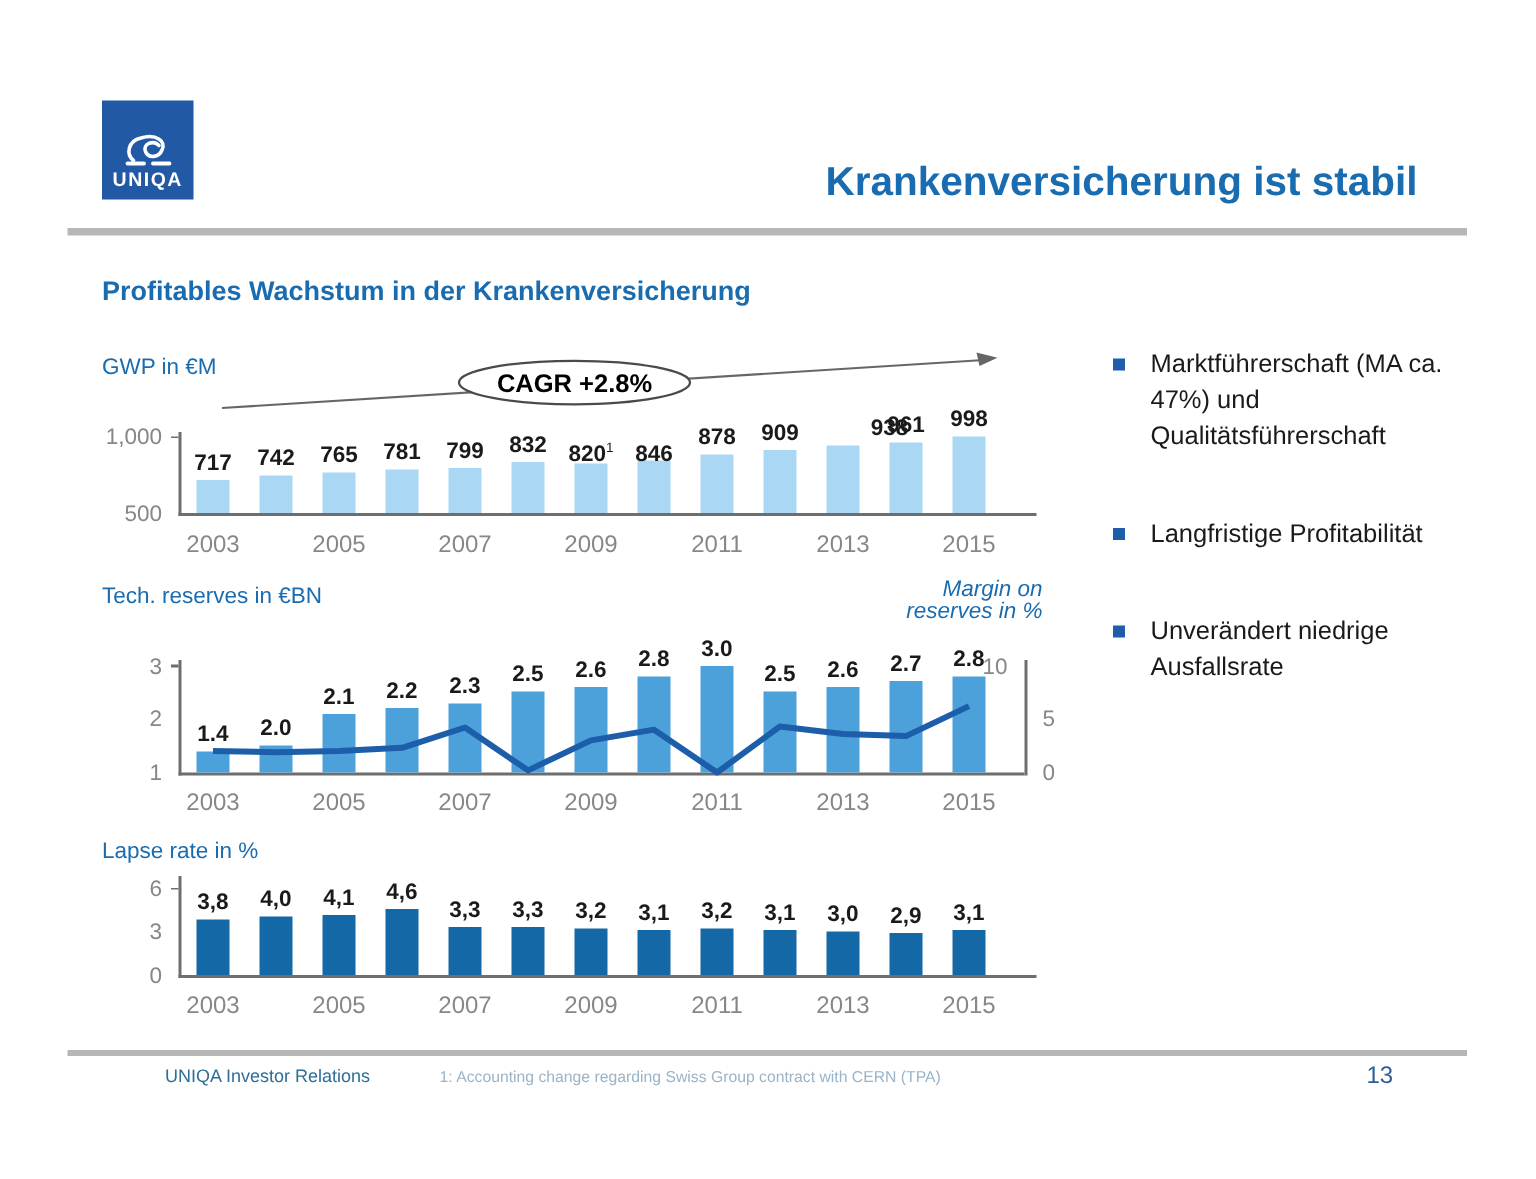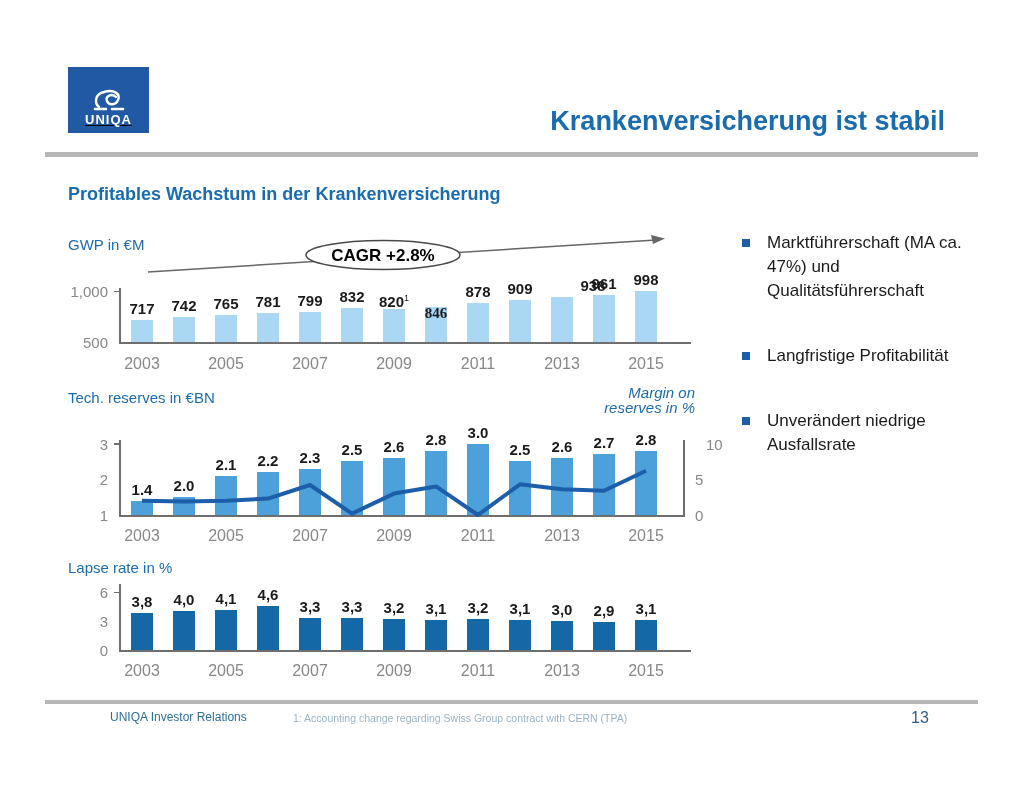--- a/index.html
+++ b/index.html
@@ -1,21 +1,21 @@
 <!DOCTYPE html>
 <html><head>
 <meta charset="utf-8">
 <style>
   html,body{margin:0;padding:0;background:#fff;}
   .slide{position:relative;width:1024px;height:786px;background:#fff;overflow:hidden;
          font-family:"Liberation Sans","DejaVu Sans",sans-serif;}
   .abs{position:absolute;}
   .blue-h{color:#1a6cb0;}
-  .logo{left:68px;top:67px;width:81px;height:66px;background:#2259a5;
-        display:flex;flex-direction:column;align-items:center;justify-content:flex-end;text-decoration:underline;}
+  .logo{left:68px;top:67px;width:61px;height:66px;background:#2259a5;
+        display:flex;flex-direction:column;align-items:center;justify-content:flex-end;}
   .logo-text{color:#fff;font-weight:bold;font-size:13px;letter-spacing:1px;line-height:1;
              margin-bottom:7px;}
   .slide-title{right:79px;top:106px;font-size:27px;font-weight:bold;white-space:nowrap;}
   .rule{background:#b7b7b7;}
   .subtitle{left:68px;top:184px;font-size:18px;font-weight:bold;white-space:nowrap;}
   .chart-label{font-size:15px;white-space:nowrap;}
   .margin-label{left:587px;top:385px;width:108px;text-align:right;font-size:15px;line-height:15px;font-style:italic;}
   .ylab{width:60px;text-align:right;color:#878787;font-size:15px;line-height:15px;}
   .yrlab{width:44px;text-align:center;color:#878787;font-size:16px;line-height:16px;}
   .rlab{color:#878787;font-size:15px;line-height:15px;}
@@ -67,21 +67,21 @@
       <div class="abs vlab" style="left: 203px; top: 295.97px;">765</div>
       <div class="abs bar" style="left: 257px; top: 313.338px; width: 22px; height: 28.662px; background: rgb(170, 216, 244);"></div>
       <div class="abs vlab" style="left: 245px; top: 294.338px;">781</div>
       <div class="abs bar" style="left: 299px; top: 311.502px; width: 22px; height: 30.498px; background: rgb(170, 216, 244);"></div>
       <div class="abs vlab" style="left: 287px; top: 292.502px;">799</div>
       <div class="abs bar" style="left: 341px; top: 308.136px; width: 22px; height: 33.864px; background: rgb(170, 216, 244);"></div>
       <div class="abs vlab" style="left: 329px; top: 289.136px;">832</div>
       <div class="abs bar" style="left: 383px; top: 309.36px; width: 22px; height: 32.64px; background: rgb(170, 216, 244);"></div>
       <div class="abs vlab" style="left: 371px; top: 290.36px;">820<sup>1</sup></div>
       <div class="abs bar" style="left: 425px; top: 306.708px; width: 22px; height: 35.292px; background: rgb(170, 216, 244);"></div>
-      <div class="abs vlab" style="left: 413px; top: 305px; font-family: Liberation Serif, serif;">846</div>
+      <div class="abs vlab" style="left: 413px; top: 295px;">846</div>
       <div class="abs bar" style="left: 467px; top: 303.444px; width: 22px; height: 38.556px; background: rgb(170, 216, 244);"></div>
       <div class="abs vlab" style="left: 455px; top: 284.444px;">878</div>
       <div class="abs bar" style="left: 509px; top: 300.282px; width: 22px; height: 41.718px; background: rgb(170, 216, 244);"></div>
       <div class="abs vlab" style="left: 497px; top: 281.282px;">909</div>
       <div class="abs bar" style="left: 551px; top: 297.324px; width: 22px; height: 44.676px; background: rgb(170, 216, 244);"></div>
       <div class="abs vlab" style="left: 570px; top: 278.324px;">938</div>
       <div class="abs bar" style="left: 593px; top: 294.978px; width: 22px; height: 47.022px; background: rgb(170, 216, 244);"></div>
       <div class="abs vlab" style="left: 581px; top: 275.978px;">961</div>
       <div class="abs bar" style="left: 635px; top: 291.204px; width: 22px; height: 50.796px; background: rgb(170, 216, 244);"></div>
       <div class="abs vlab" style="left: 623px; top: 272.204px;">998</div>
@@ -92,21 +92,21 @@
       <div class="abs yrlab" style="left: 456px; top: 356px;">2011</div>
       <div class="abs yrlab" style="left: 540px; top: 356px;">2013</div>
       <div class="abs yrlab" style="left: 624px; top: 356px;">2015</div>
       <div class="abs axis" style="left: 119px; top: 440px; width: 1.5px; height: 76.5px;"></div>
       <div class="abs axis" style="left: 119px; top: 515px; width: 564px; height: 1.5px;"></div>
       <div class="abs axis" style="left: 683px; top: 440px; width: 1.5px; height: 76.5px;"></div>
       <div class="abs axis" style="left: 114px; top: 443.1px; width: 5px; height: 1.5px;"></div>
       <div class="abs ylab" style="left: 48px; top: 436.6px;">3</div>
       <div class="abs ylab" style="left: 48px; top: 472.3px;">2</div>
       <div class="abs ylab" style="left: 48px; top: 508px;">1</div>
-      <div class="abs rlab" style="left: 706px; top: 436.6px;">10</div>
+      <div class="abs rlab" style="left: 655px; top: 436.6px;">10</div>
       <div class="abs rlab" style="left: 695px; top: 472.3px;">5</div>
       <div class="abs rlab" style="left: 695px; top: 508px;">0</div>
       <div class="abs bar" style="left: 131px; top: 500.72px; width: 22px; height: 14.28px; background: rgb(76, 161, 219);"></div>
       <div class="abs vlab" style="left: 119px; top: 481.72px;">1.4</div>
       <div class="abs bar" style="left: 173px; top: 497.15px; width: 22px; height: 17.85px; background: rgb(76, 161, 219);"></div>
       <div class="abs vlab" style="left: 161px; top: 478.15px;">2.0</div>
       <div class="abs bar" style="left: 215px; top: 475.73px; width: 22px; height: 39.27px; background: rgb(76, 161, 219);"></div>
       <div class="abs vlab" style="left: 203px; top: 456.73px;">2.1</div>
       <div class="abs bar" style="left: 257px; top: 472.16px; width: 22px; height: 42.84px; background: rgb(76, 161, 219);"></div>
       <div class="abs vlab" style="left: 245px; top: 453.16px;">2.2</div>

